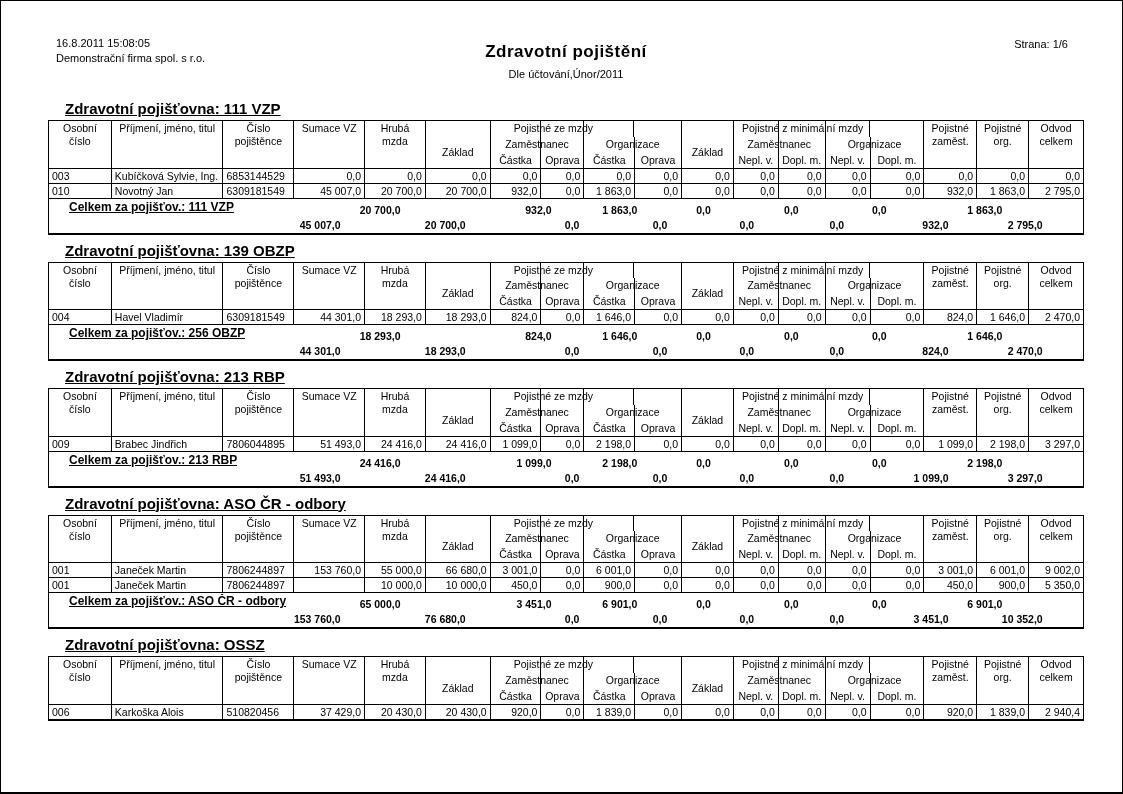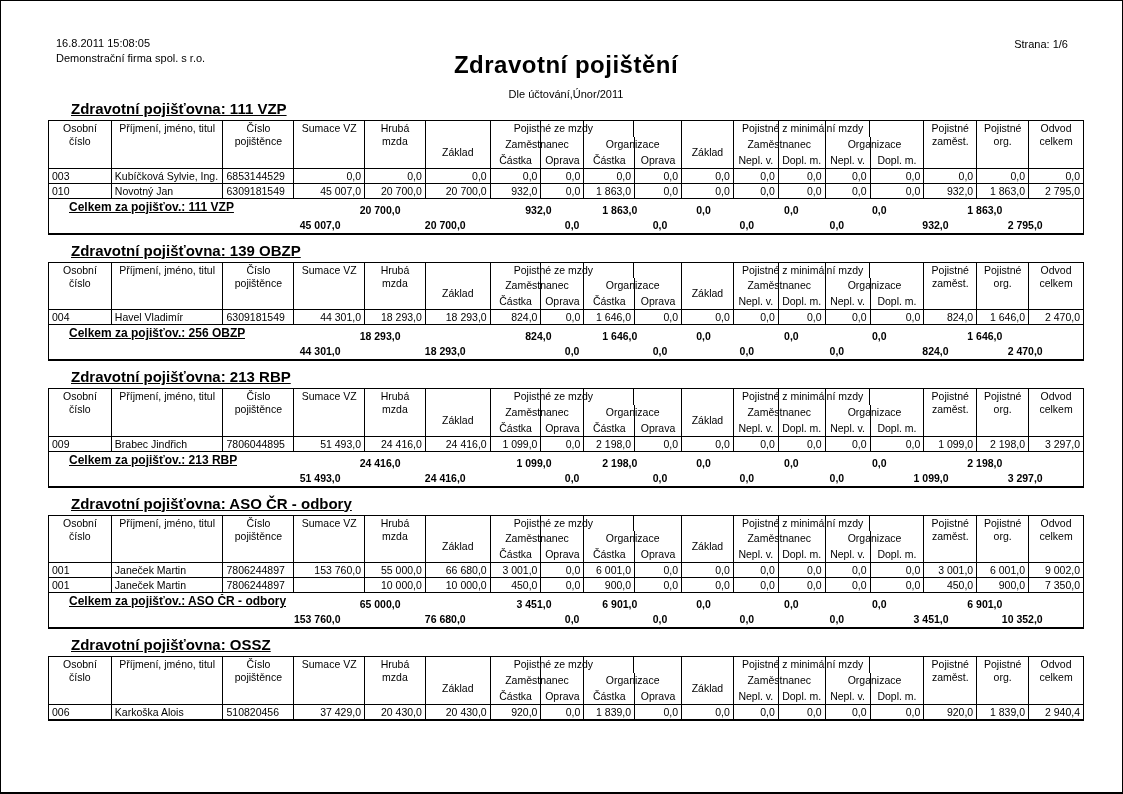--- a/index.html
+++ b/index.html
@@ -6,25 +6,25 @@
   .page{
     position:relative;width:1123px;height:794px;box-sizing:border-box;
     background:#fff;border:1px solid #000;border-bottom:2px solid #000;
     padding:34px 38px 0 47px;color:#000;
     font-family:"Liberation Sans","DejaVu Sans",sans-serif;
   }
   .report-header{position:relative;height:58px;}
   .meta{position:absolute;left:8px;top:1px;font-size:11px;line-height:15px;}
   .page-label{position:absolute;right:16px;top:3px;font-size:11px;}
   .title-wrap{text-align:center;padding-top:7px;}
-  .report-title{margin:9px;font-size:24px;font-weight:bold;letter-spacing:0.5px;}
+  .report-title{margin:0;font-size:17px;font-weight:bold;letter-spacing:0.5px;}
   .report-subtitle{font-size:11px;margin-top:6px;}
 
   .ins-section{margin-top:7px;}
-  .sec-heading{margin:0 0 3px 23px;font-size:15px;font-weight:bold;text-decoration:underline;white-space:nowrap;}
+  .sec-heading{margin:0 0 3px 17px;font-size:15px;font-weight:bold;text-decoration:underline;white-space:nowrap;}
 
   table.ins-table{width:100%;border-collapse:collapse;table-layout:fixed;
     border:1px solid #000;border-bottom:2px solid #000;font-size:10.5px;}
   thead th{border-left:1px solid #000;border-right:1px solid #000;border-top:none;border-bottom:none;
     font-weight:normal;padding:1px 2px;vertical-align:top;overflow:hidden;line-height:13px;}
   tr.h1{height:16px;} tr.h2{height:16px;} tr.h3{height:15px;}
   thead tr.h3 th, thead th[rowspan]{border-bottom:1px solid #000;}
   .th-c{text-align:center;} .th-l{text-align:center;}
   th.v-mid{vertical-align:middle;}
   
@@ -494,21 +494,21 @@
               <td class="ar">0,0</td>
               <td class="ar">900,0</td>
               <td class="ar">0,0</td>
               <td class="ar">0,0</td>
               <td class="ar">0,0</td>
               <td class="ar">0,0</td>
               <td class="ar">0,0</td>
               <td class="ar">0,0</td>
               <td class="ar">450,0</td>
               <td class="ar">900,0</td>
-              <td class="ar">7 350,0</td>
+              <td class="ar">5 350,0</td>
             </tr>
           </tbody>
       <tfoot>
         <tr>
           <td colspan="18">
             <div class="totline tot1">
               <span class="totlabel">Celkem za pojišťov.: ASO ČR - odbory</span>
               <span class="tv t1v0">65 000,0</span>
               <span class="tv t1v1">3 451,0</span>
               <span class="tv t1v2">6 901,0</span>

